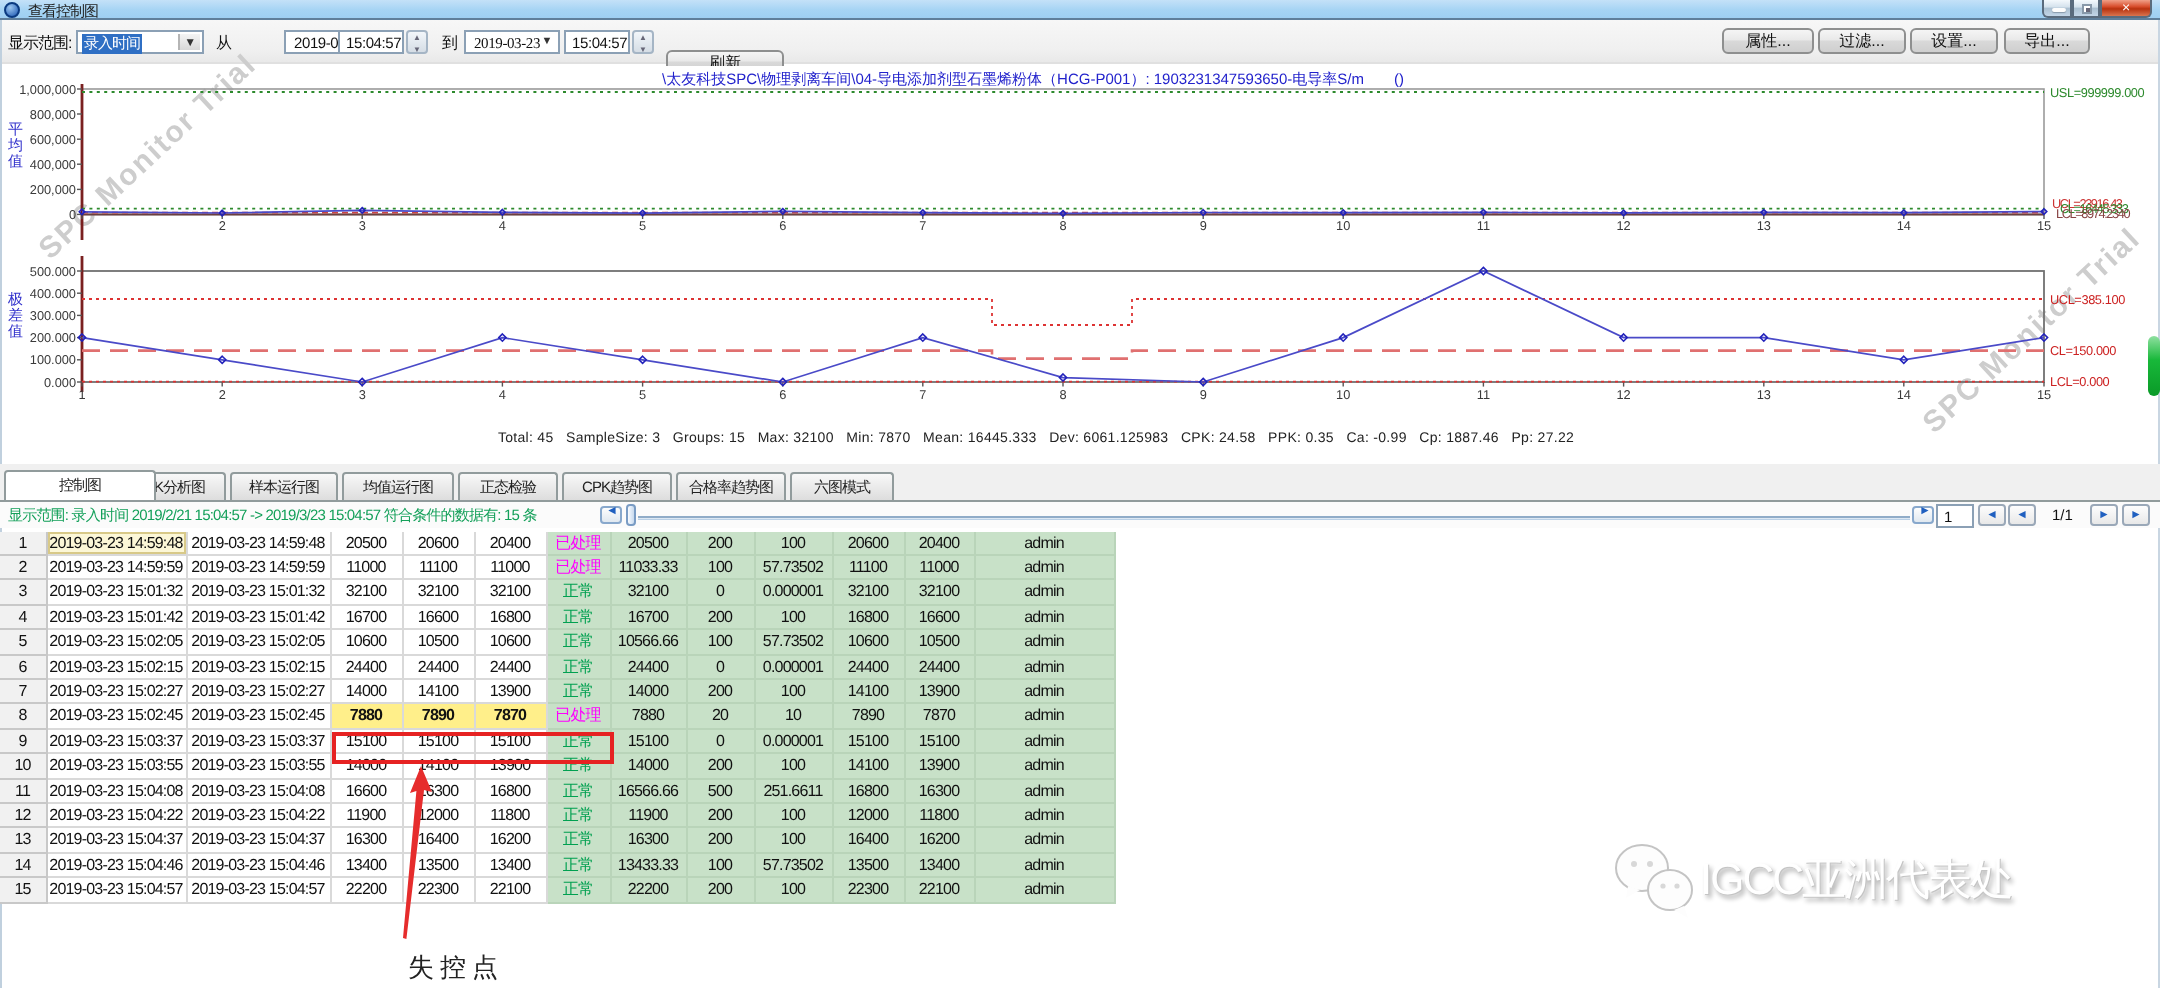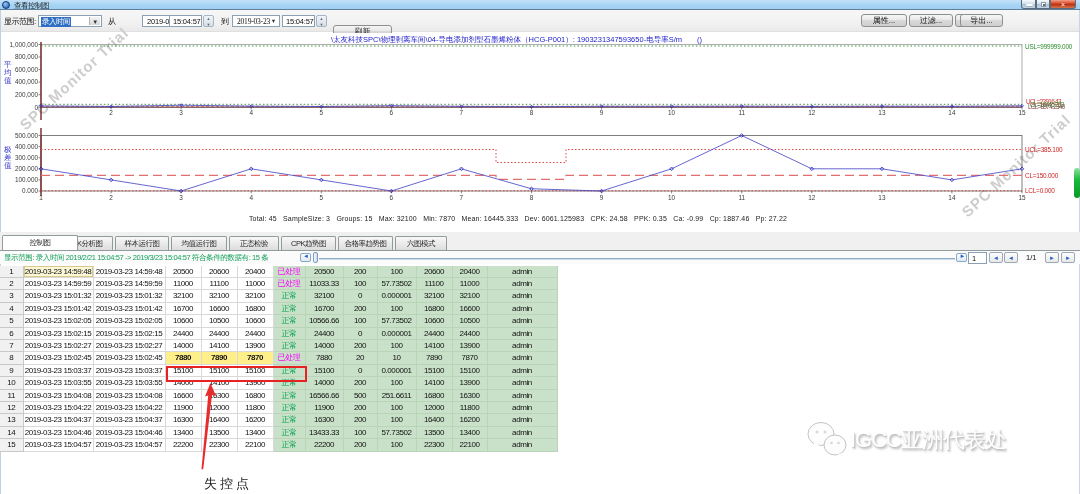--- a/index.html
+++ b/index.html
@@ -110,21 +110,21 @@
   <span style="position:absolute;left:3px;top:1px;">15:04:57</span>
   </div>
 <div class="spin" style="left:316px;">
     <span style="font-size:4px;display:block;line-height:5.5px;">▲</span>
     <span style="font-size:4px;display:block;line-height:5px;">▼</span>
   </div>
 <div class="btn" style="left:333px;top:15px;width:59px;height:12px;line-height:11px;margin-top:10px;">刷新</div>
 <div class="btn" style="left:861px;top:14px;width:46px;height:13px;line-height:12px;">属性...</div>
 <div class="btn" style="left:909px;top:14px;width:44px;height:13px;line-height:12px;">过滤...</div>
 <div class="btn" style="left:955px;top:14px;width:44px;height:13px;line-height:12px;">设置...</div>
-<div class="btn" style="left:960px;top:14px;width:43px;height:13px;line-height:12px;">导出...</div>
+<div class="btn" style="left:1002px;top:14px;width:43px;height:13px;line-height:12px;">导出...</div>
 
 <div id="chartpanel" class="abs"></div>
 <div id="charttitle" class="abs" style="top:35px;">\太友科技SPC\物理剥离车间\04-导电添加剂型石墨烯粉体（HCG-P001）: 1903231347593650-电导率S/m　　()</div>
 <div class="wm abs" style="left:3px;top:70px;">SPC Monitor Trial</div>
 <div class="wm abs" style="left:945px;top:157px;">SPC Monitor Trial</div>
 <svg class="abs" style="left:0;top:0;" width="1080" height="232" viewBox="0 0 1080 232" font-family="Liberation Sans" font-size="6.4px" fill="#3a3a3a">
 
   <rect x="41" y="44.5" width="981" height="62.7" fill="none" stroke="#9a9a9a" stroke-width="0.8"></rect>
   <line x1="41" y1="42" x2="41" y2="120" stroke="#7a2020" stroke-width="1.4"></line>
   <line x1="41" y1="107.2" x2="1022" y2="107.2" stroke="#6b4040" stroke-width="1"></line>

